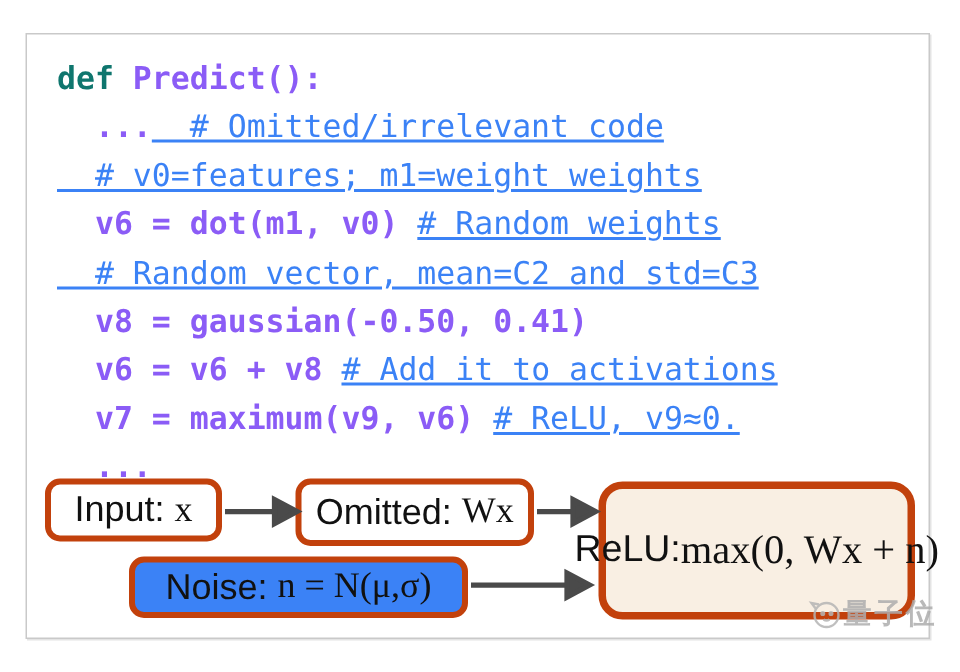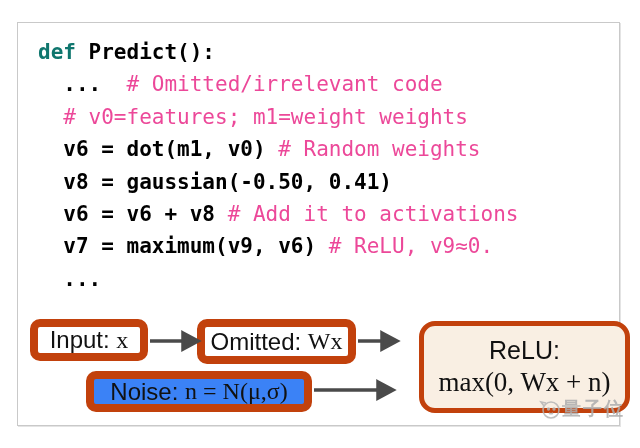--- a/index.html
+++ b/index.html
@@ -13,37 +13,37 @@
     box-shadow:1px 1px 0 #e4e4e4;
   }
   
   .code-block{
     position:absolute;left:38px;top:36px;
     font-family:"DejaVu Sans Mono","Liberation Mono",monospace;
     font-size:21px;line-height:32.4px;
   }
   .ln{white-space:pre;}
   .ln .kw{color:#0f766e;font-weight:bold;}
-  .ln .code{color:#000000;font-weight:bold;margin-top:36px;}
-  .ln .comment{color:#ec4899;font-weight:normal;}
+  .ln .code{color:#8b5cf6;font-weight:bold;margin-top:36px;}
+  .ln .comment{color:#3b82f6;font-weight:normal;text-decoration:underline;}
   
   .fbox{
     position:absolute;box-sizing:border-box;
     display:flex;align-items:center;justify-content:center;
-    background:#ffffff;border:8px solid #c2410c;border-radius:10px;
+    background:#ffffff;border:4px solid #c2410c;border-radius:10px;
     font-size:24px;color:#111;white-space:nowrap;
   }
   .fbox .formula{font-family:"Liberation Serif",serif;}
   .fbox-input{left:30px;top:319px;width:118px;height:42px;}
   .fbox-linear{left:197px;top:319px;width:159px;height:45px;}
   .fbox-noise{left:86px;top:371px;width:226px;height:41px;background:#3b82f6;}
   .fbox-relu{
     left:399px;top:321px;width:211px;height:92px;
     background:#f9efe3;border-width:5px;border-radius:16px;
-    flex-direction:column;line-height:1.25;margin-left:20px;
+    flex-direction:row;line-height:1.25;
   }
   .fbox-relu .relu-title{font-size:25px;}
   .fbox-relu .formula{font-size:27px;}
   .arrow-layer{position:absolute;left:0;top:0;pointer-events:none;}
   
   .watermark{
     position:absolute;left:538px;top:396px;display:flex;align-items:center;
     gap:0;color:#adadad;opacity:.85;font-size:19px;letter-spacing:2px;
     font-weight:bold;
   }
@@ -51,20 +51,21 @@
 </head>
 <body>
 
 <div class="frame"></div>
 
 <div class="code-block" id="code-block">
     <div class="ln"><span class="kw">def</span><span class="code"> Predict():</span></div>
     <div class="ln"><span class="code">  ...</span><span class="comment">  # Omitted/irrelevant code</span></div>
     <div class="ln"><span class="comment">  # v0=features; m1=weight weights</span></div>
     <div class="ln"><span class="code">  v6 = dot(m1, v0) </span><span class="comment"># Random weights</span></div>
+    <div class="ln"><span class="comment">  # Random vector, mean=C2 and std=C3</span></div>
     <div class="ln"><span class="code">  v8 = gaussian(-0.50, 0.41)</span></div>
     <div class="ln"><span class="code">  v6 = v6 + v8 </span><span class="comment"># Add it to activations</span></div>
     <div class="ln"><span class="code">  v7 = maximum(v9, v6) </span><span class="comment"># ReLU, v9≈0.</span></div>
     <div class="ln"><span class="code">  ...</span></div>
   </div>
 
 <div class="fbox fbox-input">
   <span>Input:</span>&nbsp;<span class="formula">x</span>
 </div>
 

